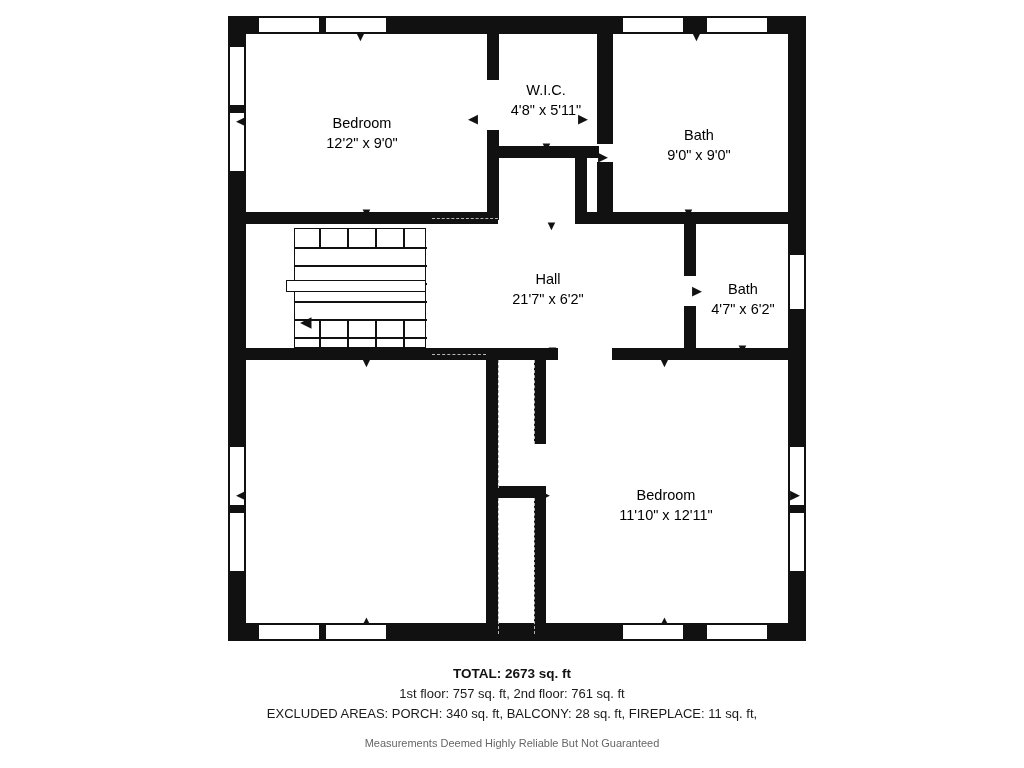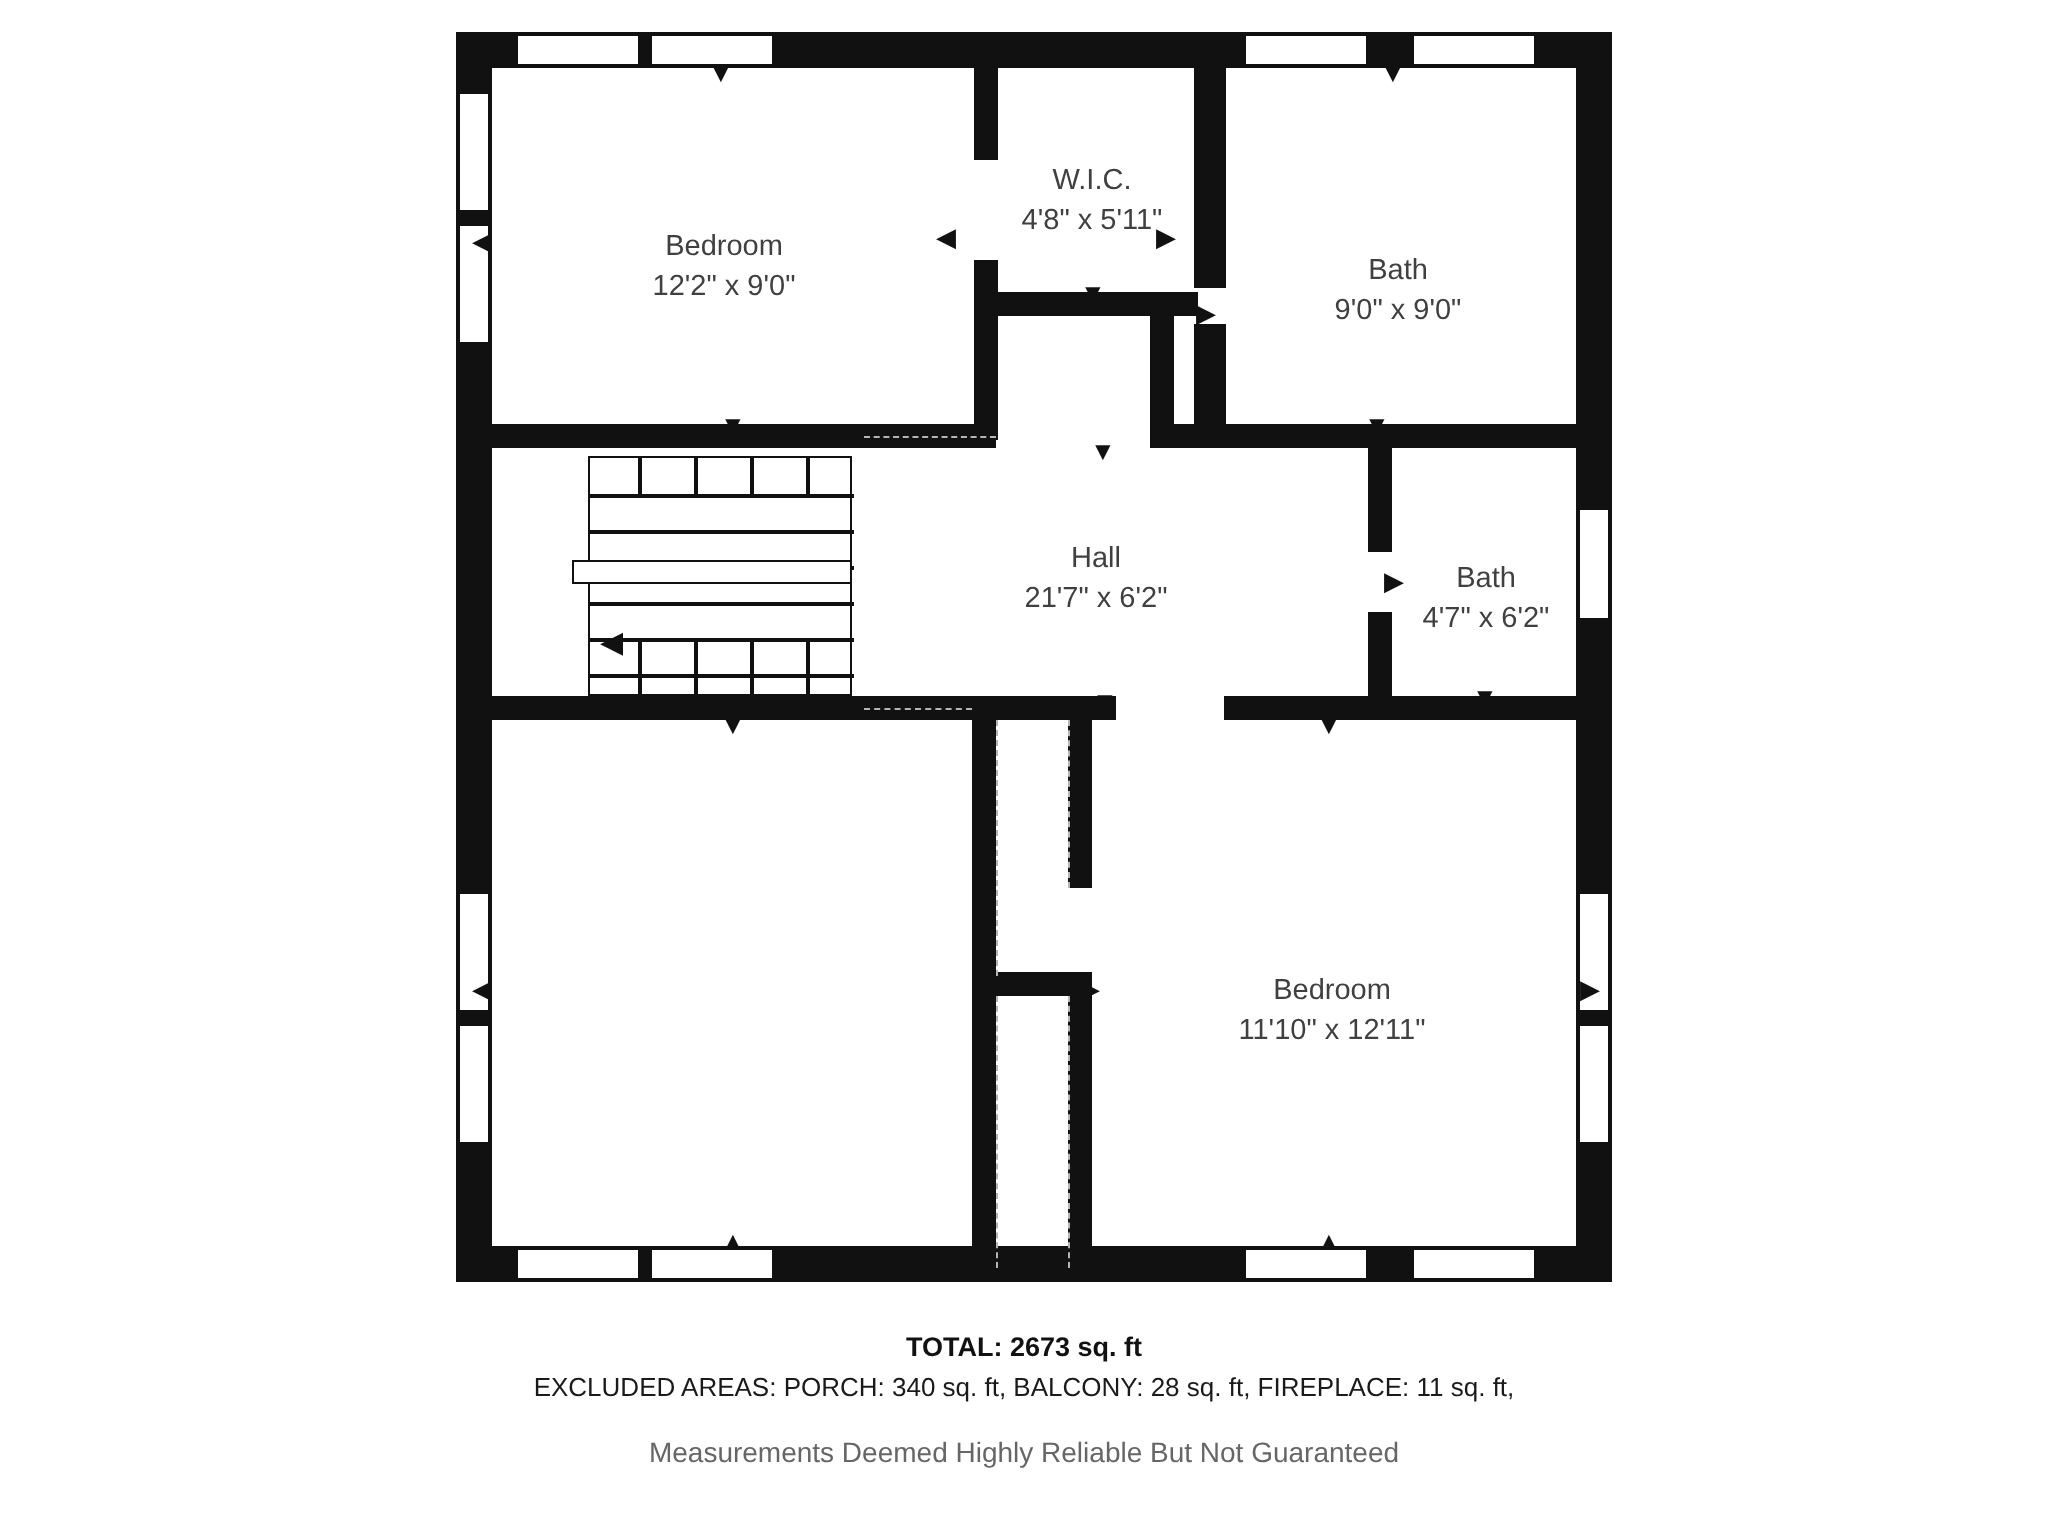--- a/index.html
+++ b/index.html
@@ -26,21 +26,21 @@
     position: absolute;
     background: #111111;
   }
   .room-label {
     position: absolute;
     text-align: center;
     line-height: 1.35;
     white-space: nowrap;
     transform: translate(-50%, -50%);
     font-size: 14.5px;
-    color: #404040;
+    color: #000000;
   }
   .room-label .name {
     display: block;
     font-size: 14.5px;
   }
   .room-label .dims {
     display: block;
     font-size: 14.5px;
   }
   .window {
@@ -96,21 +96,21 @@
   #footer .total {
     font-size: 13.5px;
     font-weight: bold;
     color: #111111;
   }
   #footer .line {
     font-size: 13px;
     color: #1a1a1a;
   }
   #footer .disclaimer {
-    font-size: 14px;
+    font-size: 11px;
     color: #666666;
     margin-top: 12px;
   }
 </style>
 </head>
 <body>
 
 <div id="floorplan">
 
   <div class="wall" style="left:228px; top:16px; width:578px; height:18px;"></div>
@@ -234,15 +234,16 @@
   </div>
   <div class="room-label" style="left:666px; top:506px;">
     <span class="name">Bedroom</span>
     <span class="dims">11'10" x 12'11"</span>
   </div>
 
 </div>
 
 <div id="footer">
   <div class="total">TOTAL: 2673 sq. ft</div>
+  <div class="line">1st floor: 757 sq. ft, 2nd floor: 761 sq. ft</div>
   <div class="line">EXCLUDED AREAS: PORCH: 340 sq. ft, BALCONY: 28 sq. ft, FIREPLACE: 11 sq. ft,</div>
   <div class="disclaimer">Measurements Deemed Highly Reliable But Not Guaranteed</div>
 </div>
 
 </body></html>

